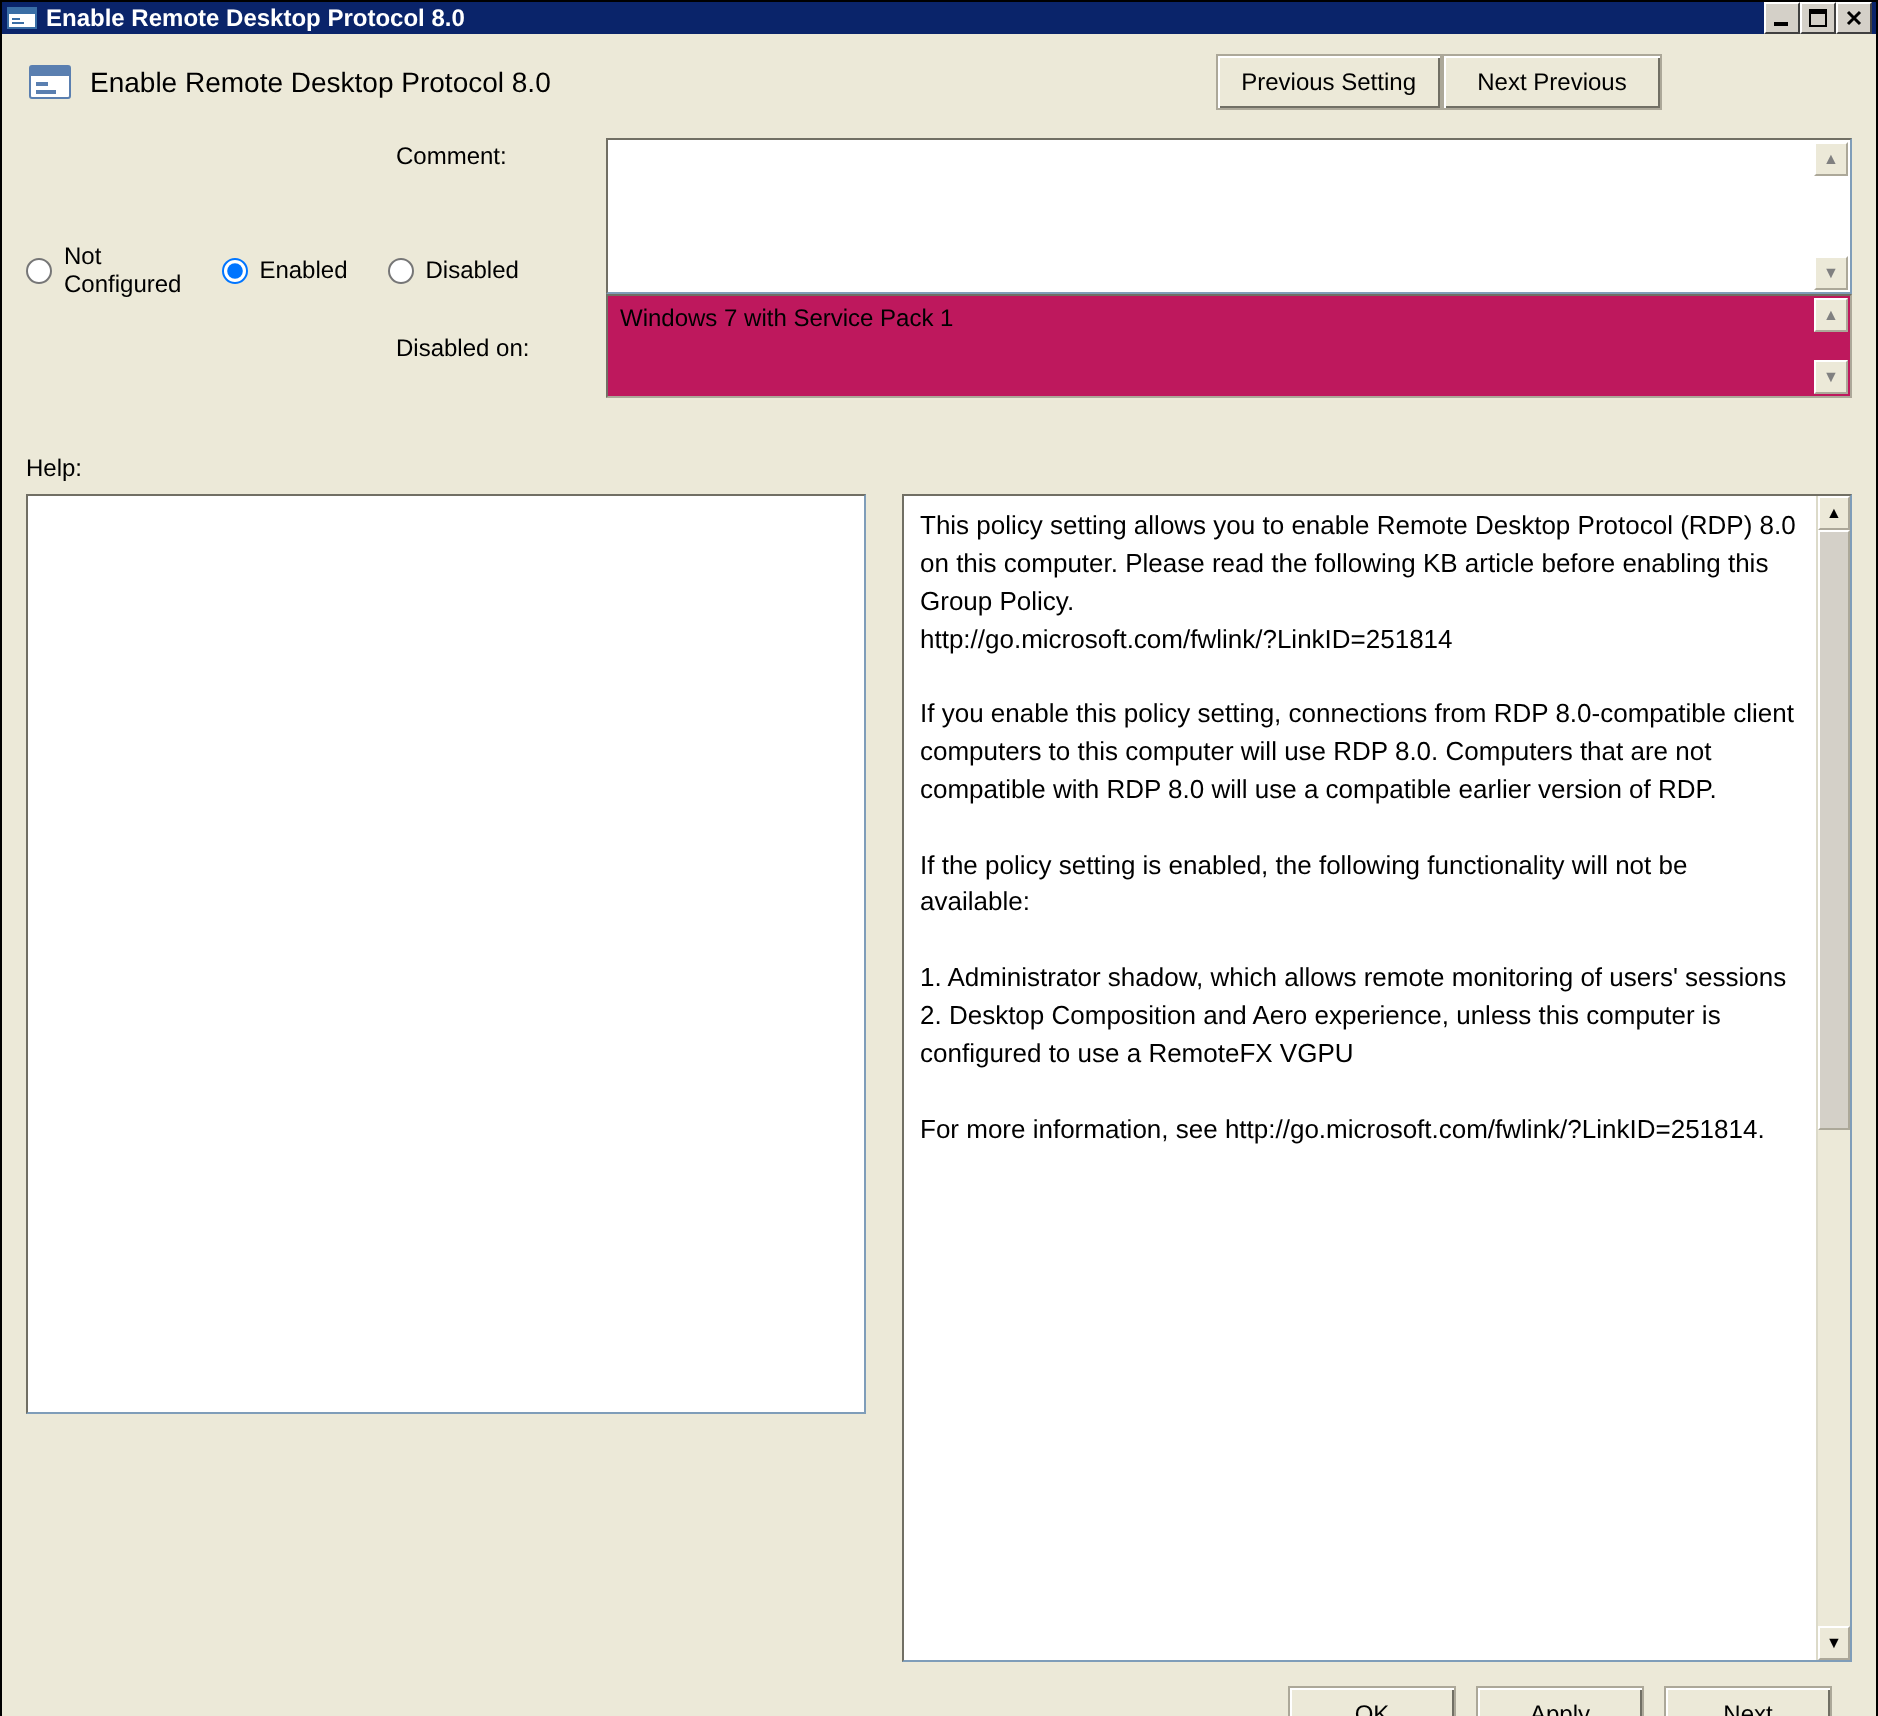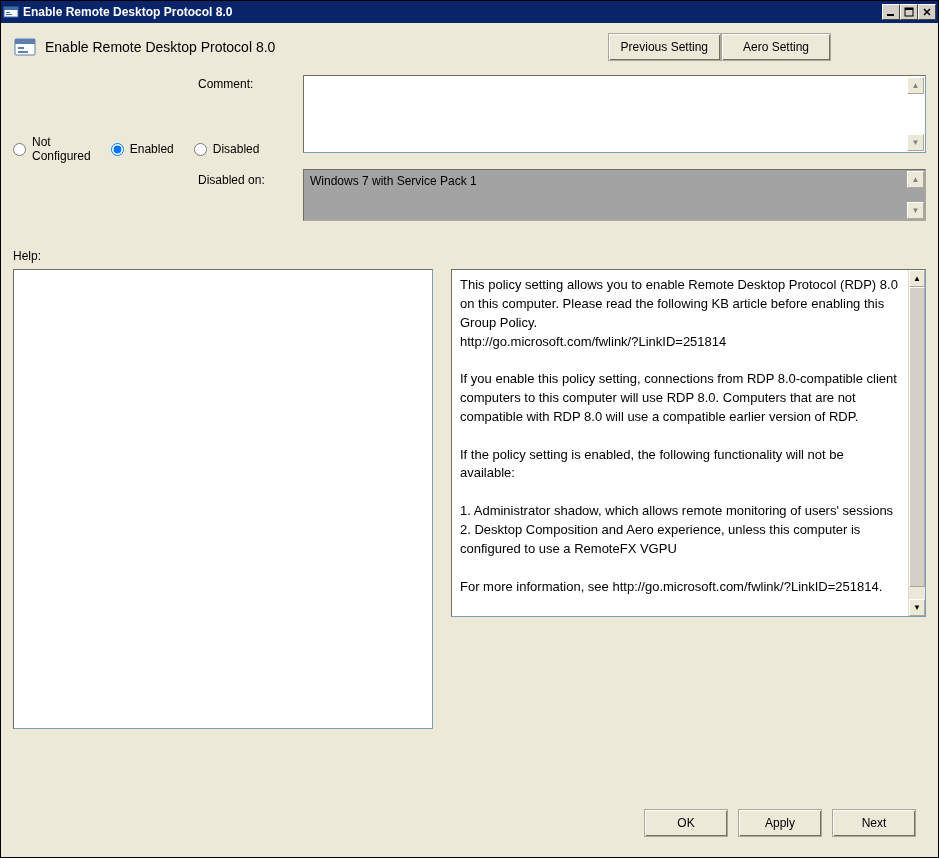--- a/index.html
+++ b/index.html
@@ -127,26 +127,25 @@
       border-left-color: #716f64;
       resize: none;
       font-family: inherit;
       font-size: 12px;
       padding: 2px 4px;
       position: relative;
     }
     .supported-box {
       flex: 1;
       height: 52px;
-      background: #a3a3a3;
+      background: #be185d;
       border: 1px solid #aca899;
       border-top-color: #716f64;
       border-left-color: #716f64;
       padding: 4px 6px;
-      margin-top: 16px;
       position: relative;
       font-size: 12px;
     }
     .scroll-stub {
       position: absolute;
       right: 1px;
       width: 17px;
       display: flex;
       flex-direction: column;
       justify-content: space-between;
@@ -175,21 +174,21 @@
       border-left-color: #716f64;
       overflow: hidden;
       position: relative;
     }
     .options-panel {
       width: 420px;
       height: 460px;
     }
     .help-panel {
       flex: 1;
-      height: 348px;
+      height: 584px;
       display: flex;
     }
     .help-content {
       flex: 1;
       padding: 6px 8px;
       font-size: 13px;
       line-height: 1.45;
       white-space: pre-wrap;
       overflow: hidden;
     }
@@ -265,21 +264,21 @@
         <svg viewBox="0 0 24 24" width="24" height="24">
             <rect x="2" y="4" width="20" height="16" rx="1" fill="#fff" stroke="#5a7fb0"></rect>
             <rect x="2" y="4" width="20" height="5" fill="#5a7fb0"></rect>
             <rect x="5" y="12" width="6" height="2" fill="#5a7fb0"></rect>
             <rect x="5" y="16" width="10" height="2" fill="#5a7fb0"></rect>
           </svg>
       </span>
       <div class="header-title">Enable Remote Desktop Protocol 8.0</div>
       <div class="header-buttons">
         <button class="btn">Previous Setting</button>
-        <button class="btn">Aero Setting</button>
+        <button class="btn">Next Previous</button>
       </div>
     </div>
 
     <div class="config-area">
       <div class="radio-col">
         <label class="radio-row">
           <input type="radio" name="state" style="">
           <span>Not Configured</span>
         </label>
         <label class="radio-row">

